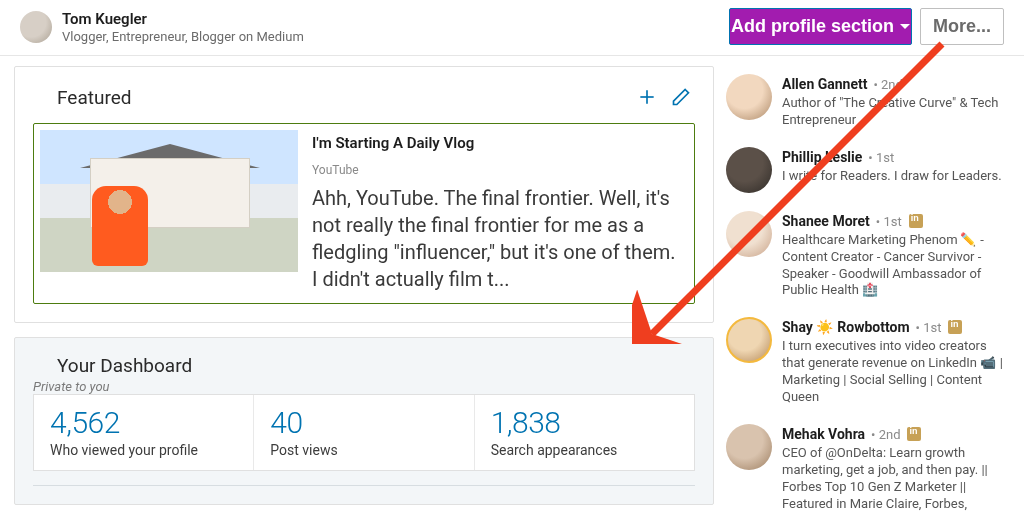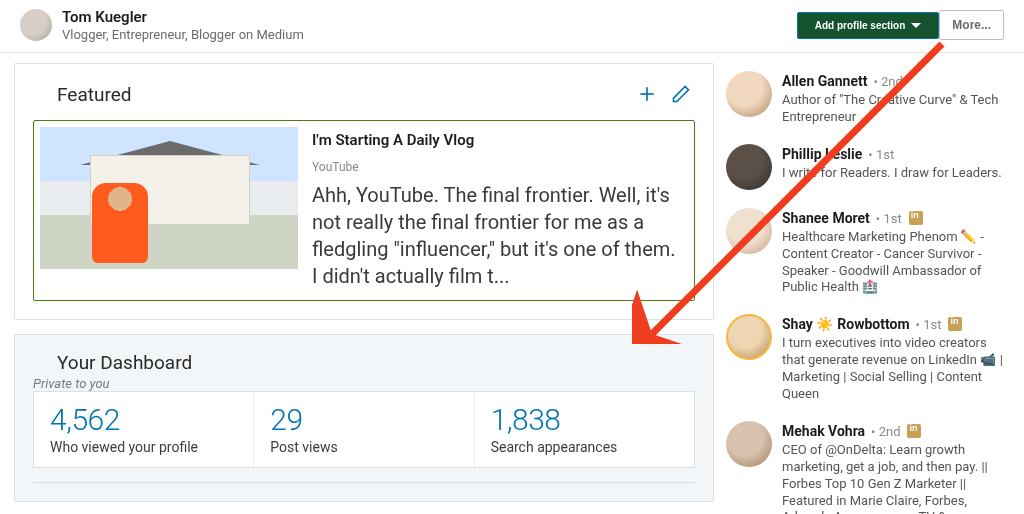--- a/index.html
+++ b/index.html
@@ -23,46 +23,47 @@
   .avatar-sm {
     width: 32px; height: 32px; border-radius: 50%;
     background: radial-gradient(circle at 35% 35%, #d7cfc6 0 50%, #a89e90 100%);
     flex: 0 0 auto;
     margin-right: 10px;
   }
   .me-name { font-size: 15px; font-weight: 600; color: #1d1d1d; }
   .me-headline { font-size: 13px; color: #6b6b6b; margin-top: 1px; }
   .topbar-spacer { flex: 1 1 auto; }
   .btn-primary {
-    background: #14532d;
+    background: #a21caf;
     color: #fff;
     border: 1px solid #0073b1;
     border-radius: 2px;
-    font-size: 10px;
+    font-size: 18px;
     font-weight: 600;
-    padding: 7px 17px;
+    padding: 7px 1px;
     display: inline-flex;
     align-items: center;
     cursor: pointer;
   }
   .btn-primary .caret {
     margin-left: 6px;
     width: 0; height: 0;
     border-left: 5px solid transparent;
     border-right: 5px solid transparent;
     border-top: 5px solid #fff;
   }
   .btn-secondary {
     background: #fff;
     color: #6b6b6b;
     border: 1px solid #bfbfbf;
     border-radius: 2px;
-    font-size: 12px;
+    font-size: 18px;
     font-weight: 600;
     padding: 7px 12px;
+    margin-left: 8px;
     cursor: pointer;
   }
 
   
   .body {
     display: flex;
     padding: 10px 10px 0 14px;
     gap: 12px;
   }
   .main-col { flex: 0 0 700px; }
@@ -253,21 +254,21 @@
         <div class="card-title">Your Dashboard</div>
         <div class="card-sub">Private to you</div>
       </div>
 
       <div class="stats">
         <div class="stat">
           <div class="stat-value">4,562</div>
           <div class="stat-label">Who viewed your profile</div>
         </div>
         <div class="stat">
-          <div class="stat-value">29</div>
+          <div class="stat-value">40</div>
           <div class="stat-label">Post views</div>
         </div>
         <div class="stat">
           <div class="stat-value">1,838</div>
           <div class="stat-label">Search appearances</div>
         </div>
       </div>
 
       <div class="dash-divider"></div>
     </div>

